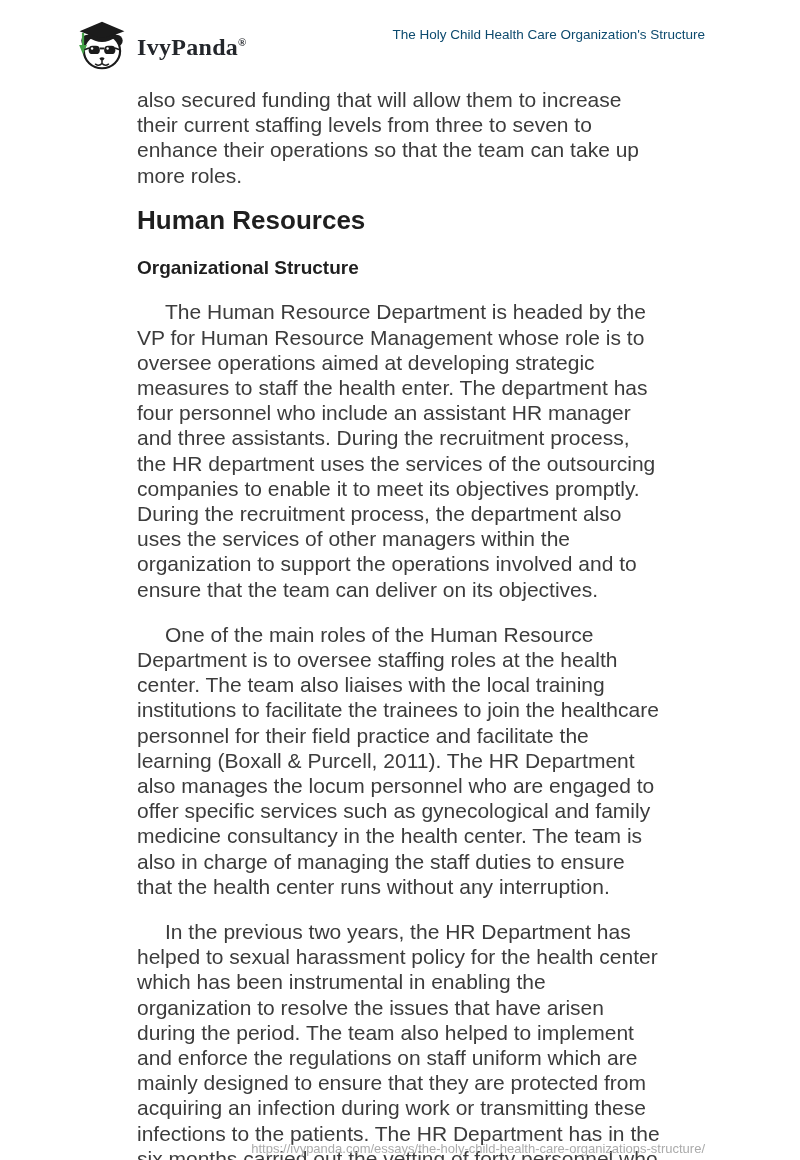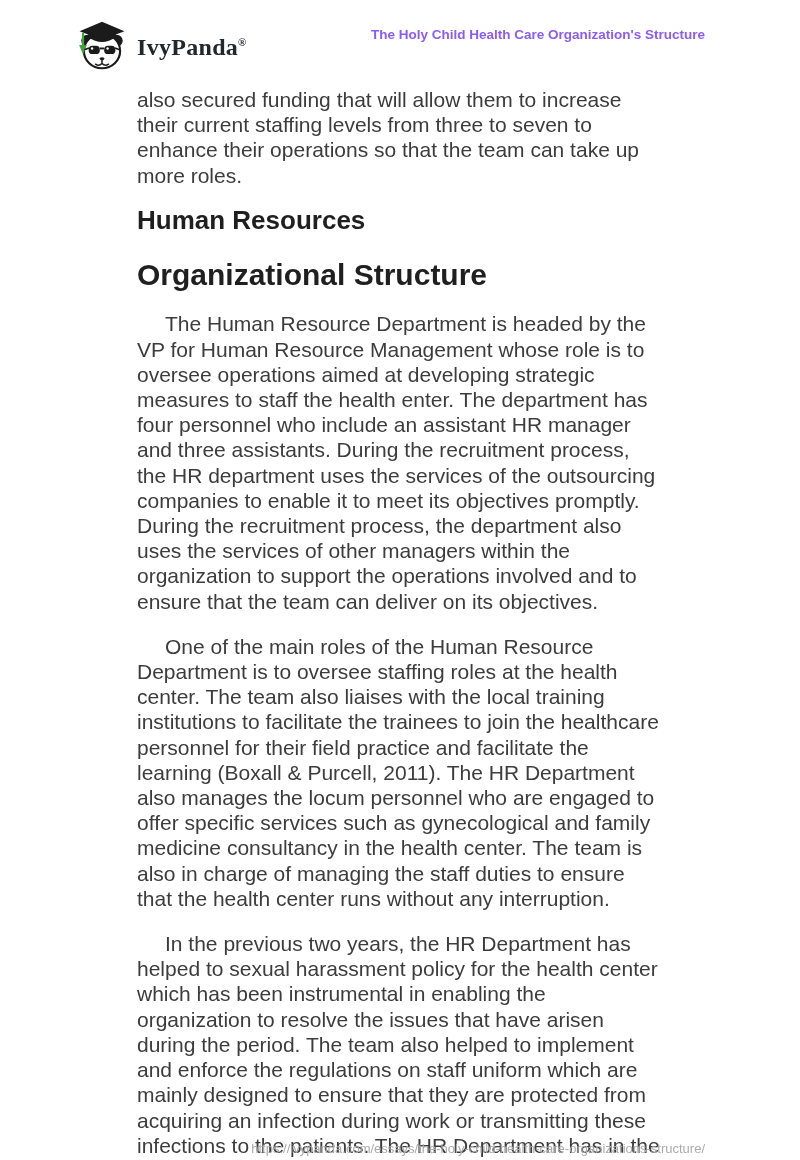--- a/index.html
+++ b/index.html
@@ -28,43 +28,42 @@
     font-weight: 700;
     font-size: 24px;
     color: #23262b;
     letter-spacing: 0.3px;
     line-height: 50px;
   }
   .brand-name sup { font-size: 11px; font-weight: 700; }
   .doc-title {
     margin-top: 10px;
     font-size: 13.5px;
-    color: #8b5cf6;
-    font-weight: bold;
+    color: #0c4a6e;
   }
   
   .content { padding: 0 75px; }
   .content p {
     font-size: 21px;
     line-height: 25.2px;
     color: #3c3c3c;
     margin: 20px 0 0 0;
     text-indent: 28px;
     text-align: left;
   }
   .content p.no-indent { text-indent: 0; margin-top: 13px; }
   .content h1 {
     font-size: 26px;
     line-height: 1.1;
     color: #1f1f1f;
     margin: 18px 0 0 0;
     font-weight: 700;
   }
   .content h2 {
-    font-size: 30px;
+    font-size: 19px;
     line-height: 1.1;
     color: #1f1f1f;
     margin: 24px 0 0 0;
     font-weight: 700;
   }
   
   .footer { position: absolute; right: 33px; bottom: 15px; }
   .source-url {
     font-size: 13px;
     color: #ababab;

